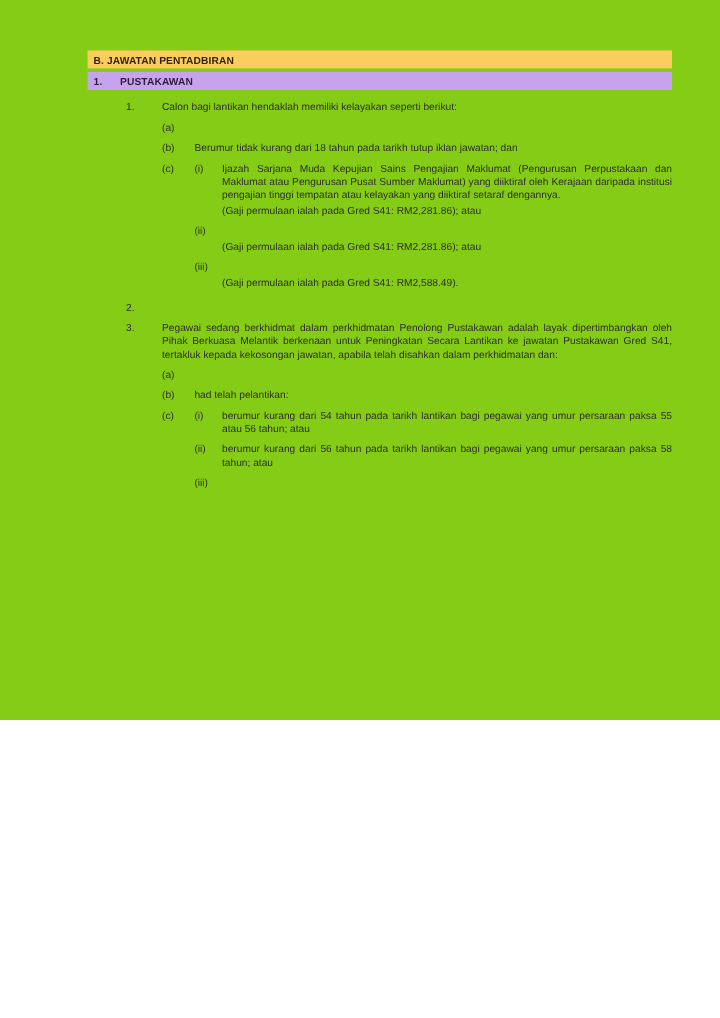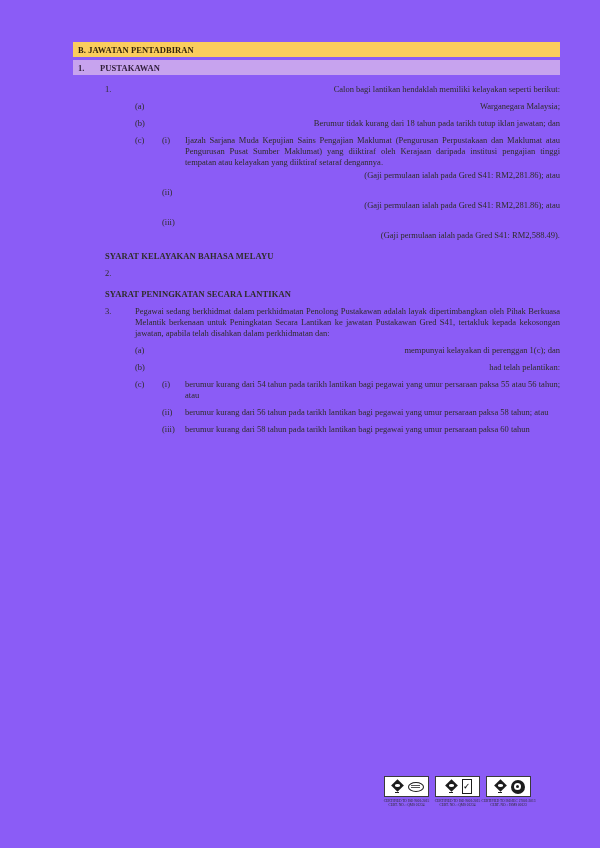--- a/index.html
+++ b/index.html
@@ -1,38 +1,38 @@
 <!DOCTYPE html>
 <html><head>
 <meta charset="utf-8">
 <style>
   * { margin:0; padding:0; box-sizing:border-box; }
   html,body { background:#ffffff; }
   .page {
-    position:relative; width:600px; height:848px; background:#8b5cf6;
-    font-family:Liberation Serif, serif; color:#2e2d28; overflow:hidden;
+    position:relative; width:600px; height:600px; background:#84cc16;
+    font-family:Liberation Sans, sans-serif; color:#2e2d28; overflow:hidden;
   }
   .content { position:absolute; left:73px; top:42px; width:487px; }
 
   
   .bar { width:100%; height:15px; display:flex; align-items:center;
          font-size:8.5px; font-weight:bold; letter-spacing:.1px; }
   .bar-yellow { background:#fbcd5d; color:#33230a; padding-left:5px; margin-bottom:3px; }
   .bar-purple { background:#c7a3ee; color:#2e1c38; padding-left:5px; }
   .bar-purple .bnum { width:22px; }
 
   
   .row { display:flex; font-size:8.5px; line-height:11px; margin-bottom:6px; }
   .ind1 { flex:0 0 32px; }
   .numcol { flex:0 0 30px; }
   .ind2 { flex:0 0 62px; }
   .lblcol { flex:0 0 27px; }
   .lblcol2 { flex:0 0 23px; }
   .ind3 { flex:0 0 112px; }
-  .ctext { flex:1 1 auto;text-align:right; }
+  .ctext { flex:1 1 auto; }
   .jt { text-align:justify; }
   .salary { margin-top:-4px; }
   .heading { padding-left:32px; font-weight:bold; font-size:8.5px; line-height:11px;
              margin:10px 0 6px 0; letter-spacing:.1px; }
   .mt9 { margin-top:9px; }
   .gap4 { margin-bottom:10px; }
 
   
   .footer { position:absolute; left:384px; top:776px; display:flex; gap:6px; }
   .badge { width:45px; display:flex; flex-direction:column; align-items:center; }
@@ -75,21 +75,20 @@
     </div>
 
     <div class="row mt9">
       <span class="ind1"></span>
       <span class="numcol">1.</span>
       <div class="ctext">Calon bagi lantikan hendaklah memiliki kelayakan seperti berikut:</div>
     </div>
     <div class="row">
       <span class="ind2"></span>
       <span class="lblcol">(a)</span>
-      <div class="ctext">Warganegara Malaysia;</div>
     </div>
     <div class="row">
       <span class="ind2"></span>
       <span class="lblcol">(b)</span>
       <div class="ctext">Berumur tidak kurang dari 18 tahun pada tarikh tutup iklan jawatan; dan</div>
     </div>
     <div class="row">
       <span class="ind2"></span>
       <span class="lblcol">(c)</span>
       <span class="lblcol2">(i)</span>
@@ -111,36 +110,33 @@
     <div class="row">
       <span class="ind2"></span>
       <span class="lblcol"></span>
       <span class="lblcol2">(iii)</span>
     </div>
     <div class="row salary gap4">
       <span class="ind3"></span>
       <div class="ctext">(Gaji permulaan ialah pada Gred S41: RM2,588.49).</div>
     </div>
 
-    <div class="heading">SYARAT KELAYAKAN BAHASA MELAYU</div>
     <div class="row">
       <span class="ind1"></span>
       <span class="numcol">2.</span>
     </div>
 
-    <div class="heading">SYARAT PENINGKATAN SECARA LANTIKAN</div>
     <div class="row">
       <span class="ind1"></span>
       <span class="numcol">3.</span>
       <div class="ctext jt">Pegawai sedang berkhidmat dalam perkhidmatan Penolong Pustakawan adalah layak dipertimbangkan oleh Pihak Berkuasa Melantik berkenaan untuk Peningkatan Secara Lantikan ke jawatan Pustakawan Gred S41, tertakluk kepada kekosongan jawatan, apabila telah disahkan dalam perkhidmatan dan:</div>
     </div>
     <div class="row">
       <span class="ind2"></span>
       <span class="lblcol">(a)</span>
-      <div class="ctext">mempunyai kelayakan di perenggan 1(c); dan</div>
     </div>
     <div class="row">
       <span class="ind2"></span>
       <span class="lblcol">(b)</span>
       <div class="ctext">had telah pelantikan:</div>
     </div>
     <div class="row">
       <span class="ind2"></span>
       <span class="lblcol">(c)</span>
       <span class="lblcol2">(i)</span>
@@ -149,21 +145,20 @@
     <div class="row">
       <span class="ind2"></span>
       <span class="lblcol"></span>
       <span class="lblcol2">(ii)</span>
       <div class="ctext jt">berumur kurang dari 56 tahun pada tarikh lantikan bagi pegawai yang umur persaraan paksa 58 tahun; atau</div>
     </div>
     <div class="row">
       <span class="ind2"></span>
       <span class="lblcol"></span>
       <span class="lblcol2">(iii)</span>
-      <div class="ctext jt">berumur kurang dari 58 tahun pada tarikh lantikan bagi pegawai yang umur persaraan paksa 60 tahun</div>
     </div>
   </div>
 
   <div class="footer">
 
     <div class="badge">
       <div class="badge-box">
         <span class="diamond">
             <i class="d"></i>
             <i class="w"></i>

